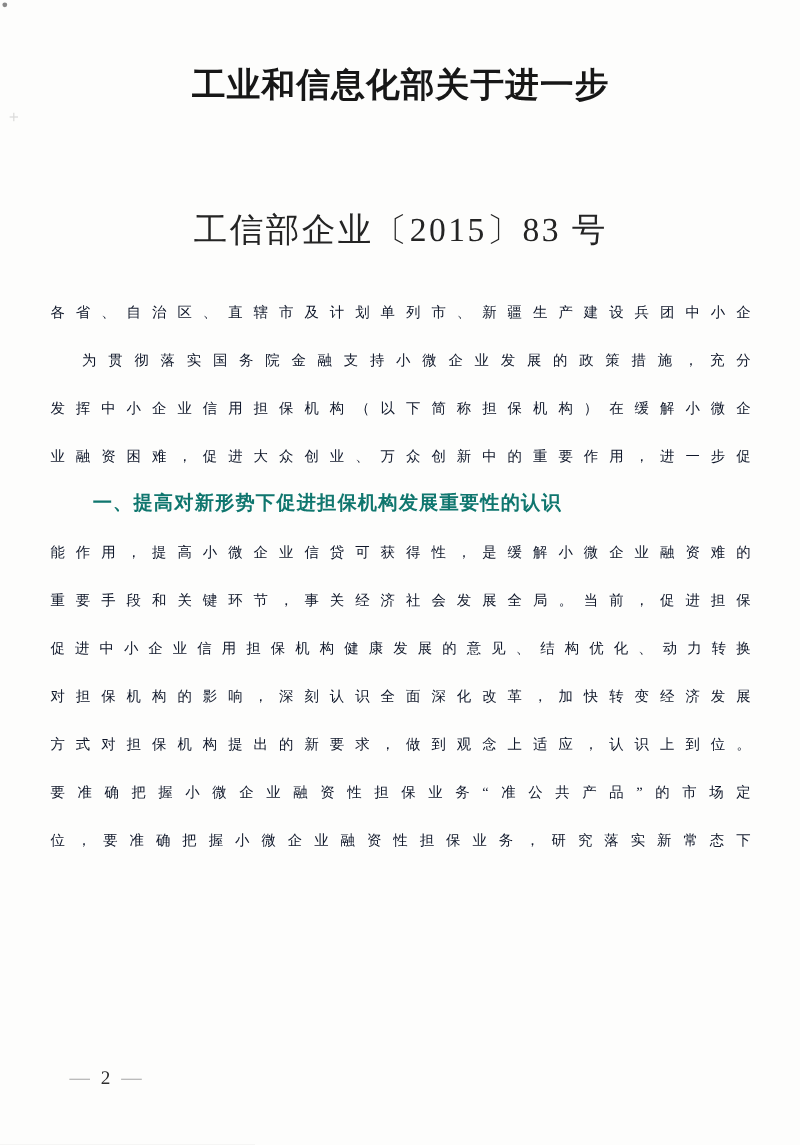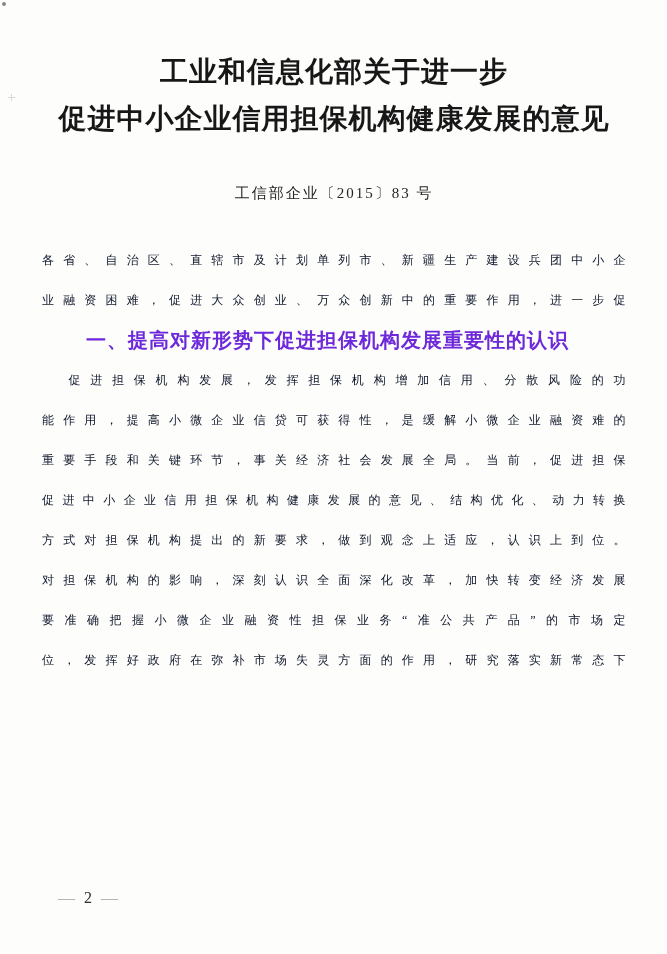--- a/index.html
+++ b/index.html
@@ -33,21 +33,21 @@
     letter-spacing: 1px;
     color: #171717;
   }
   
   .doc-number {
     position: absolute;
     top: 178px;
     left: 42px;
     width: 584px;
     text-align: center;
-    font-size: 15px;
+    font-size: 28px;
     line-height: 30px;
     letter-spacing: 2px;
     color: #242424;
   }
   
   .body-block {
     position: absolute;
     top: 240px;
     left: 42px;
     width: 584px;
@@ -64,23 +64,23 @@
     text-align: justify;
     text-align-last: justify;
     text-justify: inter-character;
   }
   .line.indent {
     text-indent: 2.2em;
   }
   .line.heading {
     font-family: "Liberation Sans", "DejaVu Sans", sans-serif;
     font-weight: 700;
-    font-size: 20px;
+    font-size: 16px;
     letter-spacing: 1px;
-    color: #6d28d9;
+    color: #0f766e;
   }
   
   .footer {
     position: absolute;
     top: 886px;
     left: 58px;
     font-size: 17px;
     line-height: 24px;
   }
   .footer .dash {
@@ -123,36 +123,36 @@
 </head>
 <body>
 
 <div class="page">
 
   <span class="speck-corner"></span>
   <span class="speck-plus"></span>
 
   <div class="title-block">
     <div class="title-line">工业和信息化部关于进一步</div>
-    <div class="title-line">促进中小企业信用担保机构健康发展的意见</div>
   </div>
 
   <div class="doc-number">工信部企业〔2015〕83 号</div>
 
   <div class="body-block">
       <div class="line full">各省、自治区、直辖市及计划单列市、新疆生产建设兵团中小企</div>
+      <div class="line full indent">为贯彻落实国务院金融支持小微企业发展的政策措施，充分</div>
+      <div class="line full">发挥中小企业信用担保机构（以下简称担保机构）在缓解小微企</div>
       <div class="line full">业融资困难，促进大众创业、万众创新中的重要作用，进一步促</div>
       <div class="line indent heading">一、提高对新形势下促进担保机构发展重要性的认识</div>
-      <div class="line full indent">促进担保机构发展，发挥担保机构增加信用、分散风险的功</div>
       <div class="line full">能作用，提高小微企业信贷可获得性，是缓解小微企业融资难的</div>
       <div class="line full">重要手段和关键环节，事关经济社会发展全局。当前，促进担保</div>
       <div class="line full">促进中小企业信用担保机构健康发展的意见、结构优化、动力转换</div>
+      <div class="line full">对担保机构的影响，深刻认识全面深化改革，加快转变经济发展</div>
       <div class="line full">方式对担保机构提出的新要求，做到观念上适应，认识上到位。</div>
-      <div class="line full">对担保机构的影响，深刻认识全面深化改革，加快转变经济发展</div>
       <div class="line full">要准确把握小微企业融资性担保业务“准公共产品”的市场定</div>
-      <div class="line full">位，发挥好政府在弥补市场失灵方面的作用，研究落实新常态下</div>
+      <div class="line full">位，要准确把握小微企业融资性担保业务，研究落实新常态下</div>
     </div>
 
   <div class="footer">
     <span class="dash">—</span><span class="num">2</span><span class="dash">—</span>
   </div>
 
 </div>
 
 </body></html>

